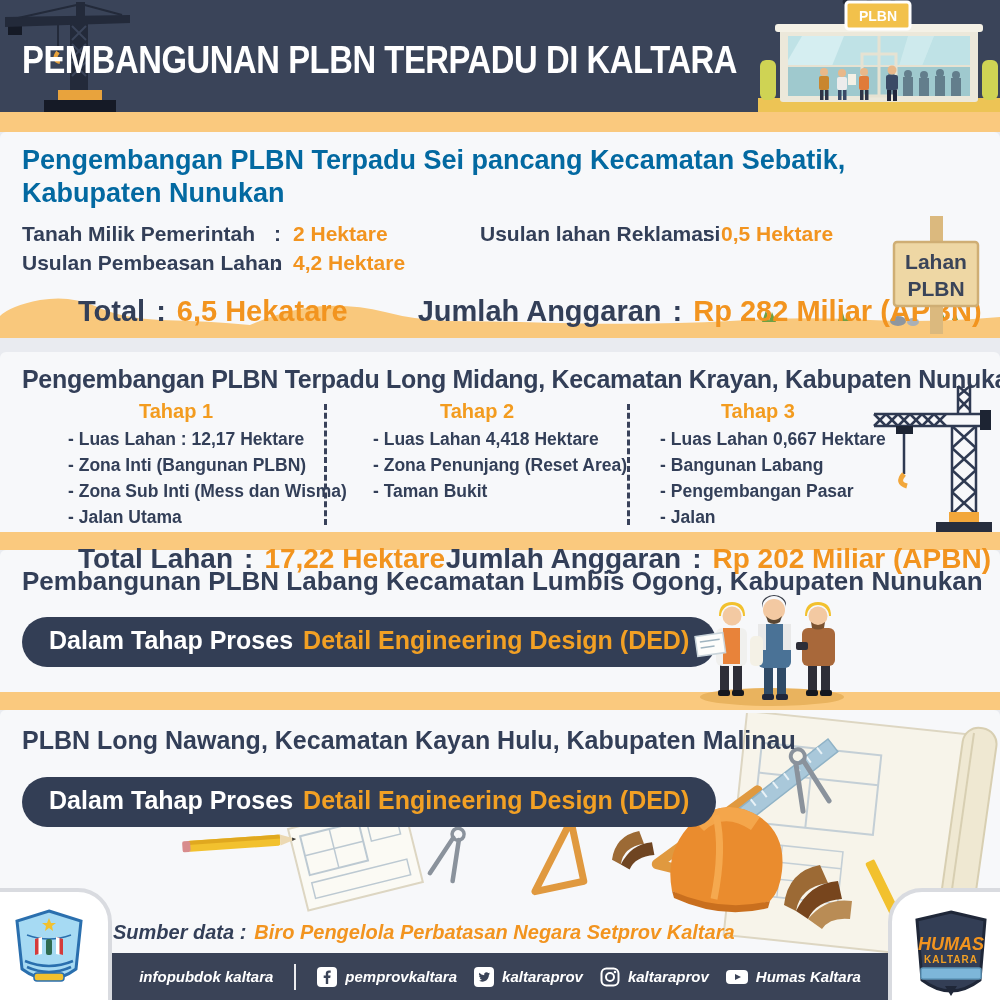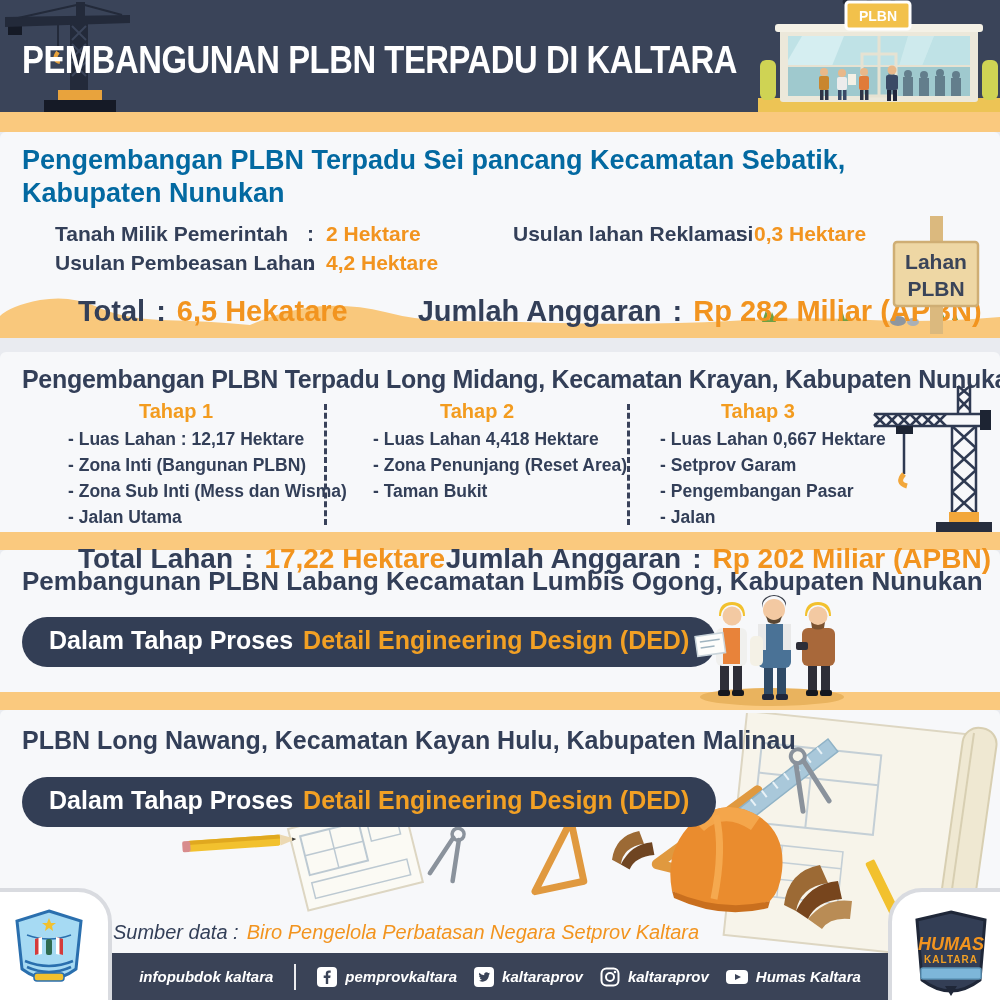--- a/index.html
+++ b/index.html
@@ -29,21 +29,21 @@
 
   
   .card { background:#f7f8fa; position:relative; border-radius:6px 6px 0 0; }
 
   
   .section1 { height:206px; }
   .s1-title { padding:12px 0 0 22px; font-size:27px; font-weight:bold; line-height:1.22; color:#0369a1; }
   .f-grid { display:flex; margin:10px 0 0 22px; position:relative; z-index:1; }
   .f-col-left { width:458px; }
   .f-row { display:flex; align-items:center; height:29px; font-size:21px; font-weight:bold; white-space:nowrap; }
-  .f-label { width:252px; color:#333f58;margin-left:33px; }
+  .f-label { width:252px; color:#333f58; }
   .f-label.w2 { width:222px; }
   .f-colon { color:#333f58; margin-right:12px; }
   .f-val { color:#f2941f; }
   .s1-totals { display:flex; margin:17px 0 0 78px; font-size:29px; font-weight:bold; white-space:nowrap; position:relative; z-index:1;gap:12px; }
   .t-group { display:flex; }
   .t-colon { margin:0 11px; }
   .gap-total { width:46px; }
   .dune { position:absolute; left:0; bottom:0; width:1000px; height:46px; z-index:0; }
   .lahan-sign { position:absolute; right:14px; top:84px; z-index:2; }
 
@@ -71,21 +71,21 @@
   .section3 { height:142px; }
   .s3-title { padding:16px 0 0 22px; font-size:26px; font-weight:bold; color:#333f58; white-space:nowrap; position:relative; z-index:1; }
   .pill { display:inline-flex; margin:20px 0 0 22px; background:#333e55; border-radius:26px; padding:9px 27px 12px 27px; font-size:25px; font-weight:bold; color:#ffffff; white-space:nowrap; position:relative; z-index:1; }
   .pill .hl { color:#f2a024; margin-left:10px; }
   .workers { position:absolute; right:148px; bottom:-14px; z-index:3; }
 
   .section4 { height:243px; }
   .s4-title { padding:16px 0 0 22px; font-size:25px; font-weight:bold; color:#333f58; white-space:nowrap; position:relative; z-index:2; }
   .section4 .pill { margin-top:22px; }
   .tools { position:absolute; right:0; bottom:0; z-index:0; }
-  .source-line { position:absolute; left:113px; bottom:9px; display:flex; font-size:20px; font-weight:normal; font-style:italic; z-index:2; white-space:nowrap; }
+  .source-line { position:absolute; left:113px; bottom:9px; display:flex; font-size:20px; font-weight:bold; font-style:italic; z-index:2; white-space:nowrap; }
   .source-line .src-val { color:#f2941f; margin-left:8px; }
 
   
   .footer { height:47px; background:#3a4357; display:flex; align-items:center; justify-content:center; gap:17px; position:relative; }
   .footer-text { color:#ffffff; font-size:15px; font-weight:bold; font-style:italic; white-space:nowrap; }
   .footer-divider { width:2px; height:26px; background:#ffffff; opacity:.9; margin:0 4px; }
   .social { display:flex; align-items:center; gap:8px; }
   .social svg { display:block; }
 
   
@@ -189,21 +189,21 @@
       <div class="f-row">
         <span class="f-label">Usulan Pembeasan Lahan</span>
         <span class="f-colon">:</span>
         <span class="f-val">4,2 Hektare</span>
       </div>
     </div>
     <div class="f-col-right">
       <div class="f-row">
         <span class="f-label w2">Usulan lahan Reklamasi</span>
         <span class="f-colon">:</span>
-        <span class="f-val">0,3 Hektare</span>
+        <span class="f-val">0,5 Hektare</span>
       </div>
     </div>
   </div>
   <div class="s1-totals">
     <div class="t-group">
       <span class="navy">Total</span>
       <span class="t-colon navy">:</span>
       <span class="orange">6,5 Hekatare</span>
     </div>
     <div class="gap-total"></div>
@@ -250,21 +250,21 @@
     <div class="phase-col c2">
       <div class="phase-name">Tahap 2</div>
       <div class="phase-item">- Luas Lahan 4,418 Hektare</div>
       <div class="phase-item">- Zona Penunjang (Reset Area)</div>
       <div class="phase-item">- Taman Bukit</div>
     </div>
     <div class="phase-divider"></div>
     <div class="phase-col c3">
       <div class="phase-name">Tahap 3</div>
       <div class="phase-item">- Luas Lahan 0,667 Hektare</div>
-      <div class="phase-item">- Setprov Garam</div>
+      <div class="phase-item">- Bangunan Labang</div>
       <div class="phase-item">- Pengembangan Pasar</div>
       <div class="phase-item">- Jalan</div>
     </div>
   </div>
   <div class="s2-totals">
     <div class="t-group">
       <span class="navy">Total Lahan</span>
       <span class="t-colon navy">:</span>
       <span class="orange">17,22 Hektare</span>
     </div>

